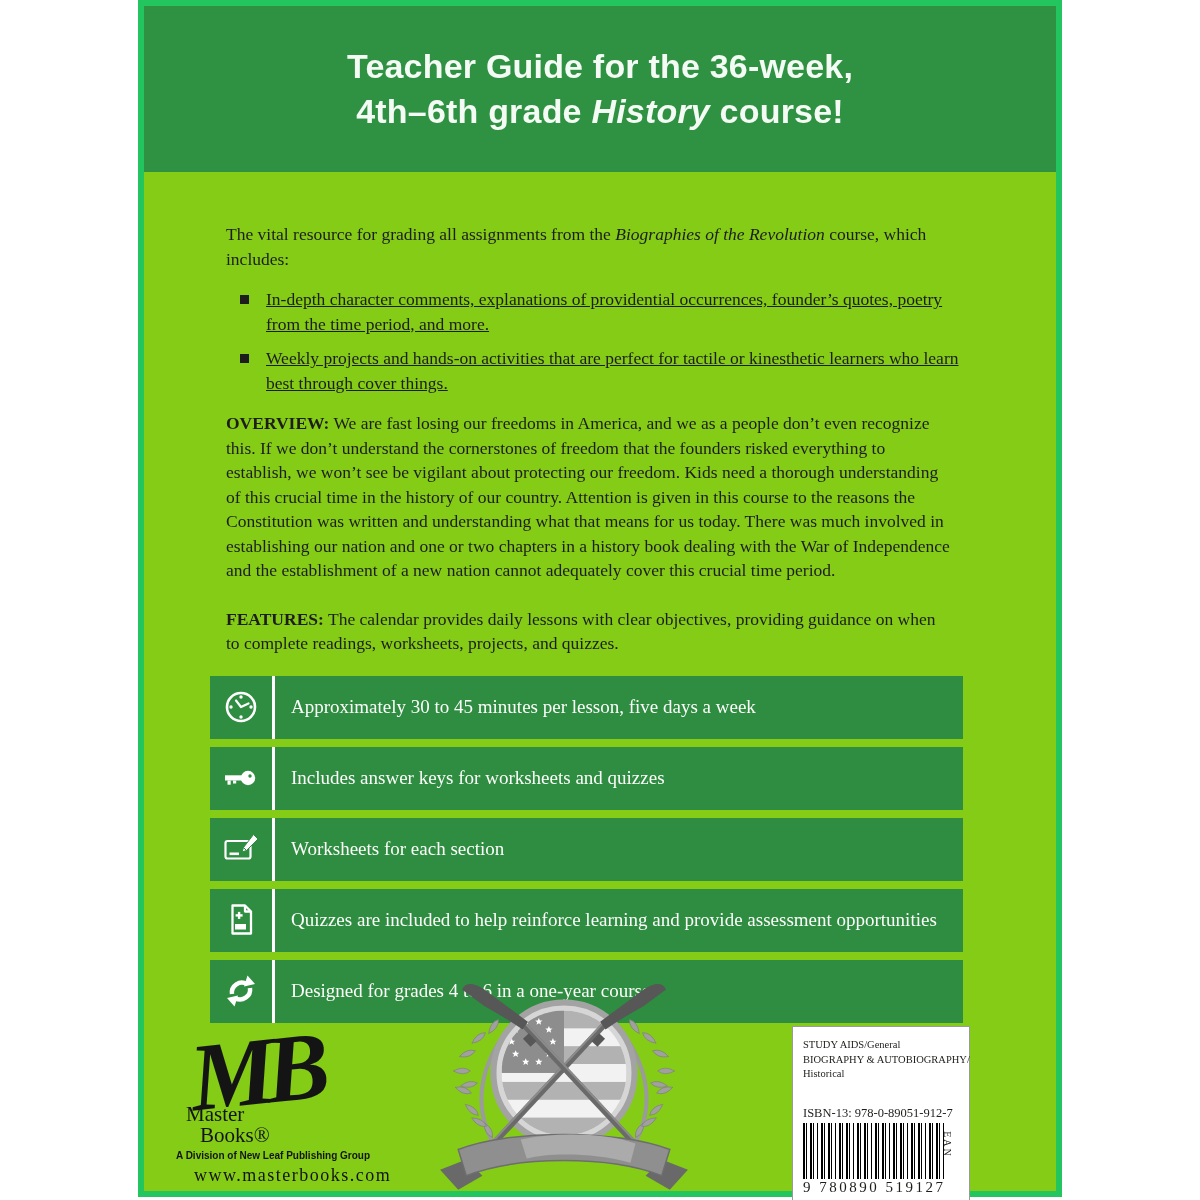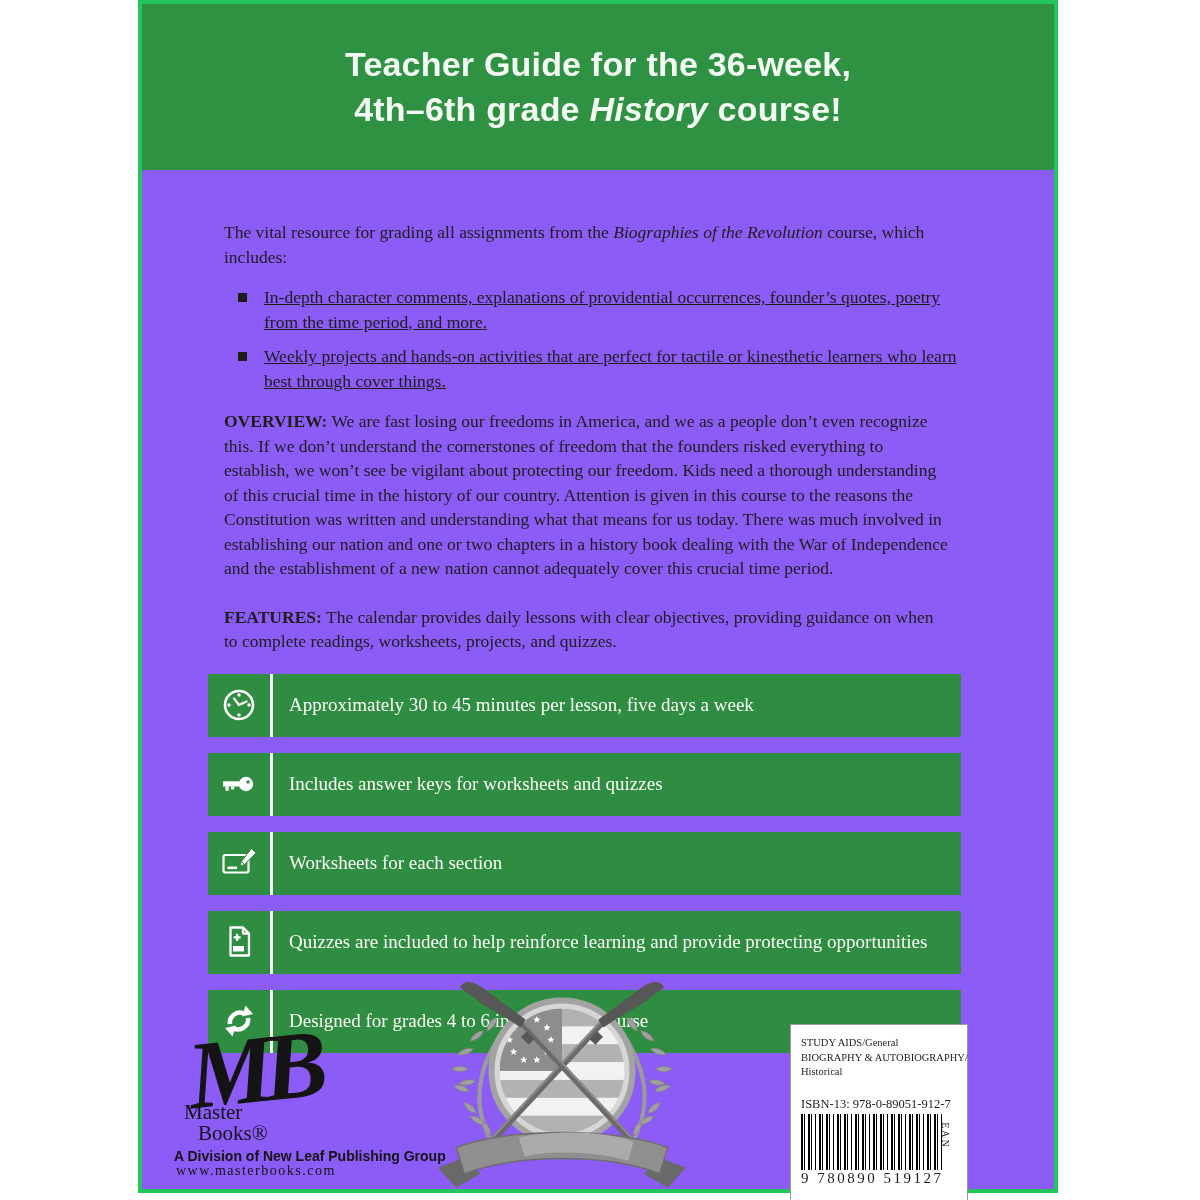--- a/index.html
+++ b/index.html
@@ -2,21 +2,21 @@
 <html><head>
 <meta charset="utf-8">
 <style>
   html,body { margin:0; padding:0; }
   body {
     width:1200px; height:1200px; position:relative; background:#ffffff;
     font-family:"Liberation Serif", serif; overflow:hidden;
   }
   .cover {
     position:absolute; left:138px; top:0; width:912px; height:1185px;
-    border:4px solid #22c55e; background:#8b5cf6;
+    border:6px solid #22c55e; background:#84cc16;
   }
   
   .banner {
     height:166px; background:#2f9242; display:flex; flex-direction:column;
     justify-content:center; align-items:center;
   }
   .banner .t {
     font-family:"Liberation Sans", sans-serif; font-weight:600;
     font-size:34px; line-height:45px; color:#f4faf4; letter-spacing:.2px;
   }
@@ -29,46 +29,46 @@
   .content p { margin:16px; }
   .content .lbl { font-weight:bold; }
   .content em { font-style:italic; }
   ul.blist { margin:16px 0 0 0; padding:0; list-style:none; }
   ul.blist li { display:flex; margin:10px 0 0 30px;text-decoration:underline; }
   .bullet-sq { flex:none; width:9px; height:9px; background:#1d1d1b; margin:8px 17px 0 0; }
   .overview { margin-top:16px !important; }
   .features-p { margin-top:24px !important; }
   
   .ftable { margin:20px 0 0 66px; width:753px; }
-  .frow { display:flex; height:63px; background:#2e8d40; margin-bottom:16px; }
+  .frow { display:flex; height:63px; background:#2e8d40; margin-bottom:8px; }
   .icon-cell { flex:none; width:62px; border-right:3px solid #fff;
     display:flex; align-items:center; justify-content:center; }
   .text-cell { flex:1; display:flex; align-items:center; padding-left:16px;
     color:#fdfdfb; font-size:19px; }
   
   .logo { position:absolute; left:30px; top:1032px; width:260px; height:150px; color:#141414; }
   .monogram {
     position:absolute; left:16px; top:-22px;
     font-family:"Liberation Serif", serif; font-style:italic; font-weight:bold;
     font-size:96px; letter-spacing:-10px; transform:rotate(-6deg);
   }
   .logo-name { position:absolute; left:12px; top:66px; font-size:21px; line-height:21px;font-family:Liberation Serif, serif; }
   .logo-name .l2 { margin-left:14px; }
   .logo-division { position:absolute; left:2px; top:112px; font-family:"Liberation Sans", sans-serif;
-    font-size:14px; font-weight:bold; white-space:nowrap; }
-  .logo-site { position:absolute; left:4px; top:127px; font-size:14px; letter-spacing:1.5px; white-space:nowrap; }
+    font-size:10px; font-weight:bold; white-space:nowrap; }
+  .logo-site { position:absolute; left:20px; top:127px; font-size:18px; letter-spacing:1.5px; white-space:nowrap; }
   .emblem { position:absolute; left:284px; top:956px; }
   
   .barcode-box {
     position:absolute; left:648px; top:1020px; width:178px; height:196px;
     box-sizing:border-box; background:#fff; border:1px solid #9a9a9a;
     padding:11px 8px 0 10px; color:#1d1d1b;
   }
   .bc-cat { font-size:10.5px; line-height:14.5px; white-space:nowrap; }
-  .bc-isbn { margin-top:17px; font-size:12.5px; white-space:nowrap; }
+  .bc-isbn { margin-top:24px; font-size:12.5px; white-space:nowrap; }
   .bars-wrap { position:relative; height:56px; margin-top:2px; }
   .bars {
     width:142px; height:56px;
     background:repeating-linear-gradient(90deg,
       #000 0 2px, #fff 2px 3px, #000 3px 4px, #fff 4px 7px,
       #000 7px 9px, #fff 9px 10px, #000 10px 11px, #fff 11px 14px,
       #000 14px 15px, #fff 15px 18px);
   }
   .ean-v { position:absolute; right:0px; top:16px; font-size:10px; letter-spacing:2px;
     transform:rotate(90deg); transform-origin:center; }
@@ -147,21 +147,21 @@
     <div class="frow">
       <div class="icon-cell">
         <svg width="40" height="40" viewBox="0 0 40 40">
           <path d="M11.5,5.5 h12.5 l6,6 v22 h-18.5 z" fill="none" stroke="#fff" stroke-width="2.3" stroke-linejoin="round"></path>
           <path d="M24,5.5 v6 h6" fill="none" stroke="#fff" stroke-width="2.3" stroke-linejoin="round"></path>
           <rect x="14.6" y="14.2" width="7" height="2.4" fill="#fff"></rect>
           <rect x="16.9" y="11.9" width="2.4" height="7" fill="#fff"></rect>
           <rect x="14" y="24" width="11" height="5.5" fill="#fff"></rect>
         </svg>
       </div>
-      <div class="text-cell">Quizzes are included to help reinforce learning and provide protecting opportunities</div>
+      <div class="text-cell">Quizzes are included to help reinforce learning and provide assessment opportunities</div>
     </div>
 
     <div class="frow">
       <div class="icon-cell">
         <svg width="40" height="40" viewBox="0 0 40 40">
           <path d="M11,23 a10,10 0 0 1 15,-10" stroke="#fff" stroke-width="4.5" fill="none"></path>
           <polygon points="26.5,4.5 34,13 23,15.5" fill="#fff"></polygon>
           <path d="M29,17 a10,10 0 0 1 -15,10" stroke="#fff" stroke-width="4.5" fill="none"></path>
           <polygon points="13.5,35.5 6,27 17,24.5" fill="#fff"></polygon>
         </svg>

